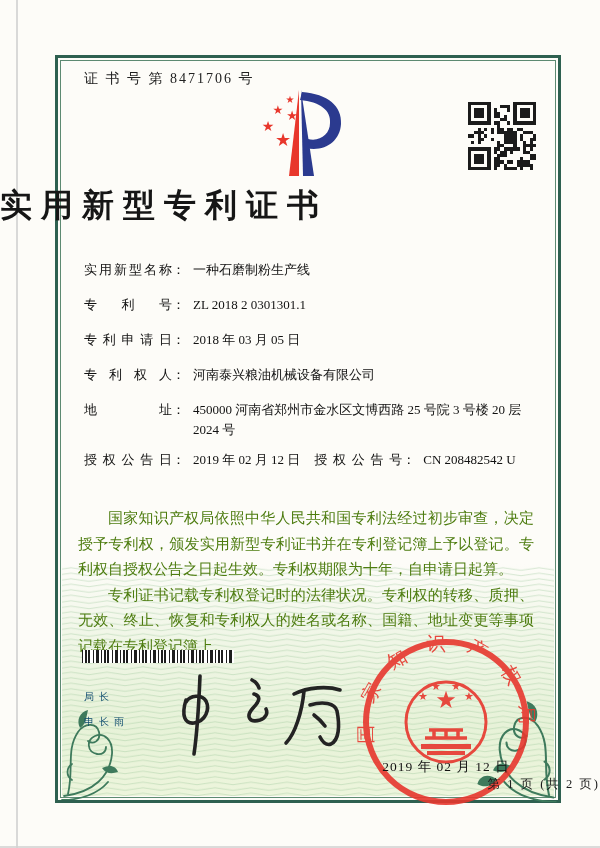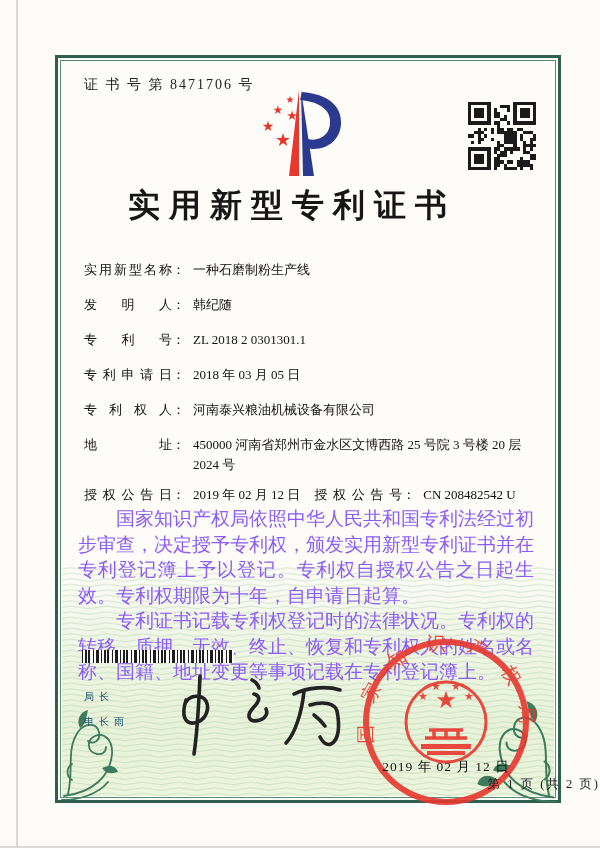--- a/index.html
+++ b/index.html
@@ -21,40 +21,40 @@
   
   .green-band{position:absolute;left:4px;right:4px;bottom:4px;height:232px;
     background:linear-gradient(to bottom, rgba(231,242,218,0) 0%, rgba(231,242,218,.55) 30%, #e7f2d8 70%, #edf5dc 100%);}
   .green-band svg{position:absolute;left:0;bottom:0;}
 
   .ornament{position:absolute;pointer-events:none;}
   .ornament.left{left:60px;bottom:48px;}
   .ornament.right{right:42px;bottom:46px;transform:scaleX(-1);}
 
   
-  .cert-number{position:absolute;left:84px;top:76px;font-size:14px;letter-spacing:2px;color:#222;}
+  .cert-number{position:absolute;left:84px;top:70px;font-size:14px;letter-spacing:2px;color:#222;}
   .logo{position:absolute;left:252px;top:84px;}
   .qr{position:absolute;left:468px;top:102px;}
-  .title{position:absolute;left:0;right:16px;top:184px;text-align:center;
+  .title{position:absolute;left:0;right:16px;top:184px;text-align:left;
     font-size:32px;font-weight:bold;letter-spacing:9px;color:#161616;}
 
   
   .fields{position:absolute;left:84px;top:260px;width:456px;font-size:13px;line-height:20px;}
   .frow{margin-bottom:15px;white-space:nowrap;}
   .frow.addr{white-space:normal;margin-bottom:10px;}
   .frow.dual{display:flex;white-space:nowrap;}
   .flabel{display:inline-block;width:88px;text-align:justify;text-align-last:justify;vertical-align:top;color:#111;}
   .fcolon{display:inline-block;margin-right:8px;color:#111;}
   .fvalue{color:#111;}
   .addr .fvalue{display:inline-block;width:340px;vertical-align:top;}
   .dual .pair2{margin-left:14px;}
 
   
   .body-text{position:absolute;left:78px;top:506px;width:456px;
-    font-size:19px;line-height:25.5px;text-align:justify;color:#8b5cf6;}
+    font-size:15px;line-height:25.5px;text-align:justify;color:#4d7c0f;}
   .body-text p{margin:0;text-indent:2em;}
 
   
   .barcode{position:absolute;left:82px;top:650px;width:152px;height:13px;
     background:repeating-linear-gradient(90deg,
       #1d1d1d 0 1px, #fff 1px 3px, #1d1d1d 3px 5px, #fff 5px 6px,
       #1d1d1d 6px 8px, #fff 8px 11px, #1d1d1d 11px 12px, #fff 12px 14px,
       #1d1d1d 14px 17px, #fff 17px 19px);}
   .signer{position:absolute;left:84px;top:690px;font-size:10px;letter-spacing:5px;color:#0c4a6e;z-index:3;}
   .signer div{margin-bottom:11px;}
@@ -129,23 +129,20 @@
       M14,0h7v7h-7zM15,1v5h5v-5z M16,2h3v3h-3z
       M0,14h7v7h-7zM1,15v5h5v-5z M2,16h3v3h-3z"></path>
     <path id="qr-data" fill="#1b1b1b" d="M10,1h1v1h-1zM11,1h1v1h-1zM12,1h1v1h-1zM8,2h1v1h-1zM12,2h1v1h-1zM8,3h1v1h-1zM9,3h1v1h-1zM8,4h1v1h-1zM9,4h1v1h-1zM11,4h1v1h-1zM10,5h1v1h-1zM11,5h1v1h-1zM8,6h1v1h-1zM9,6h1v1h-1zM12,6h1v1h-1zM9,7h1v1h-1zM3,8h1v1h-1zM5,8h1v1h-1zM7,8h1v1h-1zM9,8h1v1h-1zM10,8h1v1h-1zM12,8h1v1h-1zM13,8h1v1h-1zM15,8h1v1h-1zM16,8h1v1h-1zM2,9h1v1h-1zM3,9h1v1h-1zM4,9h1v1h-1zM7,9h1v1h-1zM9,9h1v1h-1zM10,9h1v1h-1zM11,9h1v1h-1zM12,9h1v1h-1zM13,9h1v1h-1zM14,9h1v1h-1zM17,9h1v1h-1zM18,9h1v1h-1zM19,9h1v1h-1zM0,10h1v1h-1zM1,10h1v1h-1zM3,10h1v1h-1zM5,10h1v1h-1zM11,10h1v1h-1zM12,10h1v1h-1zM13,10h1v1h-1zM14,10h1v1h-1zM16,10h1v1h-1zM20,10h1v1h-1zM3,11h1v1h-1zM4,11h1v1h-1zM7,11h1v1h-1zM11,11h1v1h-1zM12,11h1v1h-1zM13,11h1v1h-1zM14,11h1v1h-1zM16,11h1v1h-1zM19,11h1v1h-1zM20,11h1v1h-1zM1,12h1v1h-1zM3,12h1v1h-1zM9,12h1v1h-1zM11,12h1v1h-1zM12,12h1v1h-1zM13,12h1v1h-1zM14,12h1v1h-1zM17,12h1v1h-1zM19,12h1v1h-1zM9,13h1v1h-1zM10,13h1v1h-1zM14,13h1v1h-1zM17,13h1v1h-1zM18,13h1v1h-1zM19,13h1v1h-1zM20,13h1v1h-1zM8,14h1v1h-1zM9,14h1v1h-1zM11,14h1v1h-1zM12,14h1v1h-1zM13,14h1v1h-1zM14,14h1v1h-1zM15,14h1v1h-1zM17,14h1v1h-1zM19,14h1v1h-1zM8,15h1v1h-1zM10,15h1v1h-1zM11,15h1v1h-1zM13,15h1v1h-1zM17,15h1v1h-1zM18,15h1v1h-1zM9,16h1v1h-1zM10,16h1v1h-1zM11,16h1v1h-1zM19,16h1v1h-1zM20,16h1v1h-1zM8,17h1v1h-1zM9,17h1v1h-1zM16,17h1v1h-1zM19,17h1v1h-1zM20,17h1v1h-1zM8,18h1v1h-1zM9,18h1v1h-1zM10,18h1v1h-1zM12,18h1v1h-1zM13,18h1v1h-1zM15,18h1v1h-1zM16,18h1v1h-1zM17,18h1v1h-1zM18,18h1v1h-1zM8,19h1v1h-1zM9,19h1v1h-1zM11,19h1v1h-1zM15,19h1v1h-1zM16,19h1v1h-1zM17,19h1v1h-1zM18,19h1v1h-1zM19,19h1v1h-1zM8,20h1v1h-1zM11,20h1v1h-1zM12,20h1v1h-1zM13,20h1v1h-1zM14,20h1v1h-1zM16,20h1v1h-1zM19,20h1v1h-1z"></path>
   </svg>
 
   <div class="title">实用新型专利证书</div>
 
   <div class="fields">
     <div class="frow">
       <span class="flabel">实用新型名称</span><span class="fcolon">：</span><span class="fvalue">一种石磨制粉生产线</span>
-    </div>
-    <div class="frow">
-      <span class="flabel">发明人</span><span class="fcolon">：</span><span class="fvalue">韩纪随</span>
     </div>
     <div class="frow">
       <span class="flabel">专利号</span><span class="fcolon">：</span><span class="fvalue">ZL 2018 2 0301301.1</span>
     </div>
     <div class="frow">
       <span class="flabel">专利申请日</span><span class="fcolon">：</span><span class="fvalue">2018 年 03 月 05 日</span>
     </div>
     <div class="frow">
       <span class="flabel">专利权人</span><span class="fcolon">：</span><span class="fvalue">河南泰兴粮油机械设备有限公司</span>
     </div>

